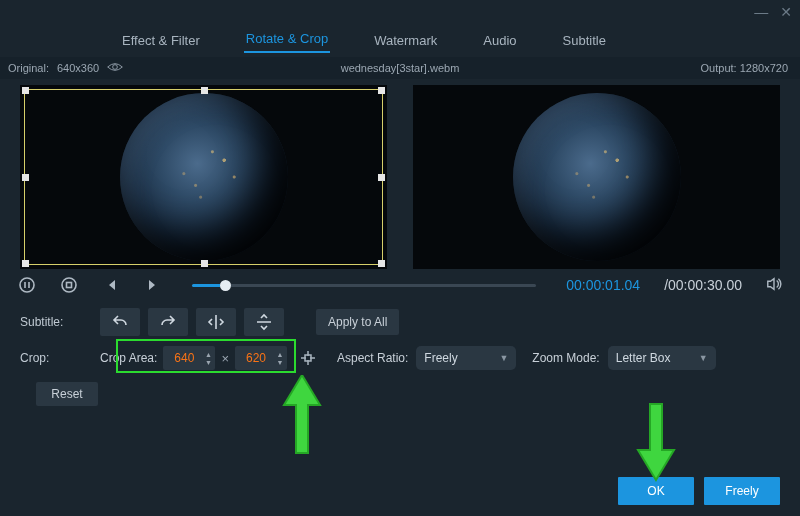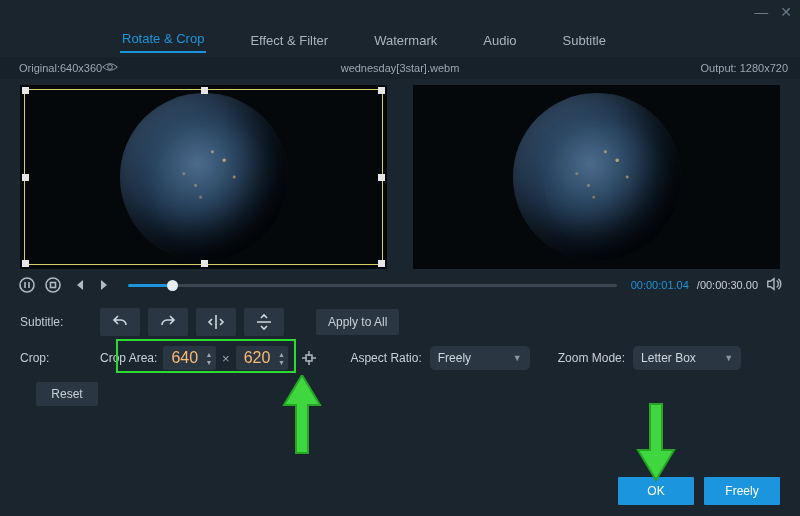--- a/index.html
+++ b/index.html
@@ -3,80 +3,80 @@
 <meta charset="utf-8">
 <style>
 *{box-sizing:border-box;margin:0;padding:0;font-family:"Segoe UI",Arial,sans-serif;user-select:none}
 body{background:#1a252e;color:#c8d0d8;width:800px;height:516px;overflow:hidden;position:relative}
 .titlebar{height:23px;display:flex;justify-content:flex-end;align-items:center;padding:0 8px;gap:12px}
 .titlebar span{color:#6b7a87;font-size:14px;cursor:pointer}
 .tabs{display:flex;height:34px;align-items:center;padding-left:120px;gap:42px;font-size:13px}
 .tab{color:#a8b4bf;cursor:pointer;padding:4px 2px}
 .tab.active{color:#1c95df;border-bottom:2px solid #1c95df;padding-bottom:5px}
 .infobar{display:flex;height:22px;align-items:center;background:#16212a;position:relative;font-size:11px;color:#9ba7b2}
-.infobar .orig{padding-left:19px;display:flex;align-items:center;}
+.infobar .orig{padding-left:8px;display:flex;align-items:center;gap:8px}
 .infobar .fname{position:absolute;left:50%;transform:translateX(-50%)}
 .infobar .out{margin-left:auto;padding-right:12px}
 .eye-icon svg{width:16px;height:12px;fill:none;stroke:#8a96a2;stroke-width:1.5}
 .previews{display:flex;height:190px;padding:6px 20px 0;gap:26px}
 .pane{flex:1;background:#05080b;position:relative;overflow:hidden;display:flex;align-items:center;justify-content:center}
 .crop-rect{position:absolute;inset:4px;border:1px solid #d6cf6a}
 .handle{position:absolute;width:7px;height:7px;background:#e6e6e6}
 .h-tl{top:-3px;left:-3px}.h-tr{top:-3px;right:-3px}.h-bl{bottom:-3px;left:-3px}.h-br{bottom:-3px;right:-3px}
 .h-t{top:-3px;left:calc(50% - 3px)}.h-b{bottom:-3px;left:calc(50% - 3px)}
 .h-l{left:-3px;top:calc(50% - 3px)}.h-r{right:-3px;top:calc(50% - 3px)}
 .earth{width:168px;height:168px;border-radius:50%;background:radial-gradient(circle at 46% 42%,#4b6b8c 0%,#2e4a66 28%,#16283c 58%,#070d15 85%);box-shadow:inset -22px -22px 38px rgba(0,0,0,0.85),inset 12px 12px 20px rgba(120,150,180,0.18);position:relative;overflow:hidden}
 .earth::before{content:"";position:absolute;inset:0;border-radius:50%;background:radial-gradient(circle at 62% 40%,rgba(255,210,120,0.6) 0 1.5px,transparent 2px),radial-gradient(circle at 55% 35%,rgba(255,210,120,0.5) 0 1px,transparent 2px),radial-gradient(circle at 68% 50%,rgba(255,200,110,0.5) 0 1px,transparent 2px),radial-gradient(circle at 45% 55%,rgba(255,200,110,0.4) 0 1px,transparent 2px),radial-gradient(circle at 38% 48%,rgba(255,200,110,0.35) 0 1px,transparent 2px),radial-gradient(circle at 48% 62%,rgba(255,200,110,0.35) 0 1px,transparent 2px)}
 .earth2{margin-left:0}
-.transport{display:flex;align-items:center;height:28px;padding:4px 18px 0;gap:8px;font-size:11px}
+.transport{display:flex;align-items:center;height:28px;padding:4px 18px 0;gap:24px;font-size:14px}
 .tbtn{width:18px;height:18px;display:flex;align-items:center;justify-content:center;cursor:pointer}
 .tbtn svg{width:16px;height:16px;fill:none;stroke:#aeb9c3;stroke-width:1.6}
 .timeline{flex:1;height:3px;background:linear-gradient(to right,#1c95df 0 8%,#3a4753 8% 100%);position:relative;margin:0 6px;border-radius:2px}
 .timeline .knob{position:absolute;left:8%;top:-4px;width:11px;height:11px;border-radius:50%;background:#e6edf3}
 .time-cur{color:#1c95df}
 .vol svg{width:16px;height:16px;fill:none;stroke:#aeb9c3;stroke-width:1.6}
 .panel{padding:10px 20px 0;font-size:12px}
 .row{display:flex;align-items:center;min-height:30px;margin-bottom:6px}
 .row .lbl{width:80px;color:#c0cad3}
 .icon-btn{width:40px;height:28px;background:#2a3742;margin-right:8px;border-radius:2px;display:flex;align-items:center;justify-content:center;cursor:pointer}
 .icon-btn svg{width:18px;height:18px;fill:none;stroke:#cfd8e0;stroke-width:1.6}
 .apply-btn{height:26px;padding:0 12px;background:#2a3742;border-radius:2px;display:flex;align-items:center;cursor:pointer;margin-left:24px;font-size:12px}
 .crop-row{position:relative}
 .highlight{position:absolute;left:96px;top:-4px;width:180px;height:34px;border:2px solid #2bdb2f;pointer-events:none}
 .crop-area{display:flex;align-items:center;gap:6px;margin-left:0}
 .numbox{display:flex;align-items:center;background:#2a3742;height:24px;border-radius:2px;padding:0 2px 0 8px}
-.numbox span{min-width:26px;text-align:left;font-size:16px;color:#fdba74}
+.numbox span{min-width:26px;text-align:center;font-size:12px;color:#f97316}
 .spin{display:flex;flex-direction:column;margin-left:6px}
 .spin div{width:10px;height:8px;display:flex;align-items:center;justify-content:center;cursor:pointer;font-size:7px;color:#9aa5b0}
 .times{color:#9aa5b0;font-size:13px}
 .crop-icon{width:26px;height:24px;display:flex;align-items:center;justify-content:center;cursor:pointer;margin-left:8px}
 .crop-icon svg{width:18px;height:18px;fill:none;stroke:#a8b4bf;stroke-width:1.5}
-.sel-wrap{display:flex;align-items:center;gap:8px;margin-left:28px}
+.sel-wrap{display:flex;align-items:center;gap:8px;margin-left:16px}
 .sel{width:100px;height:24px;background:#2a3742;border-radius:5px;display:flex;align-items:center;justify-content:space-between;padding:0 8px;cursor:pointer;color:#cfd8e0}
 .sel.wide{width:108px}
 .sel .caret{font-size:9px;color:#8a96a2}
 .reset-btn{width:62px;height:24px;background:#2a3742;border-radius:2px;display:flex;align-items:center;justify-content:center;cursor:pointer;margin-left:16px;font-size:12px}
 .footer{position:absolute;bottom:11px;right:20px;display:flex;gap:10px}
 .footer-btn{width:76px;height:28px;background:#1c95df;color:#fff;font-size:12px;display:flex;align-items:center;justify-content:center;border-radius:1px;cursor:pointer}
 .arrow{position:absolute;width:40px;height:80px;pointer-events:none}
 .arrow svg{width:100%;height:100%}
 .arrow-up{left:282px;top:375px}
 .arrow-down{left:636px;top:402px}
 </style>
 </head>
 <body>
 
 <div class="titlebar">
   <span>—</span>
   <span>✕</span>
 </div>
 
 <div class="tabs">
+  <div class="tab">Effect &amp; Filter</div>
   <div class="tab active">Rotate &amp; Crop</div>
-  <div class="tab">Effect &amp; Filter</div>
   <div class="tab">Watermark</div>
   <div class="tab">Audio</div>
   <div class="tab">Subtitle</div>
 </div>
 
 <div class="infobar">
   <div class="orig">
     <span>Original:</span>
     <span>640x360</span>
     <span class="eye-icon">

